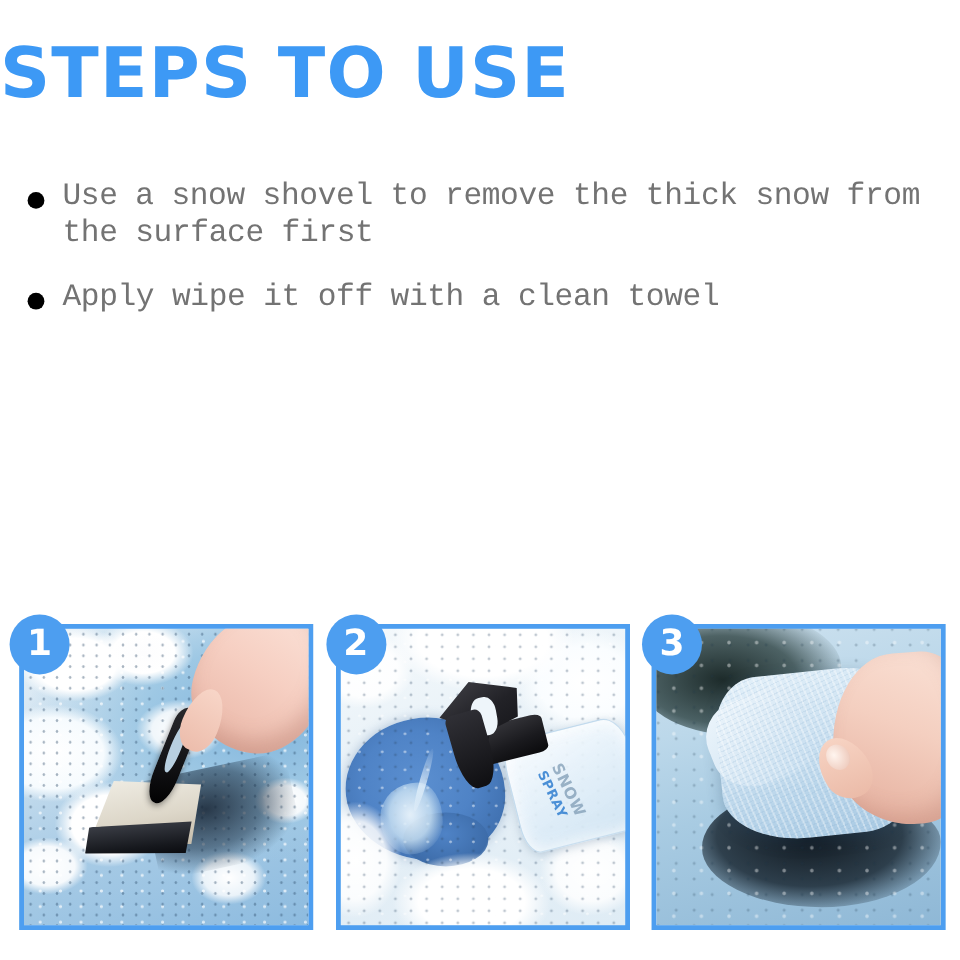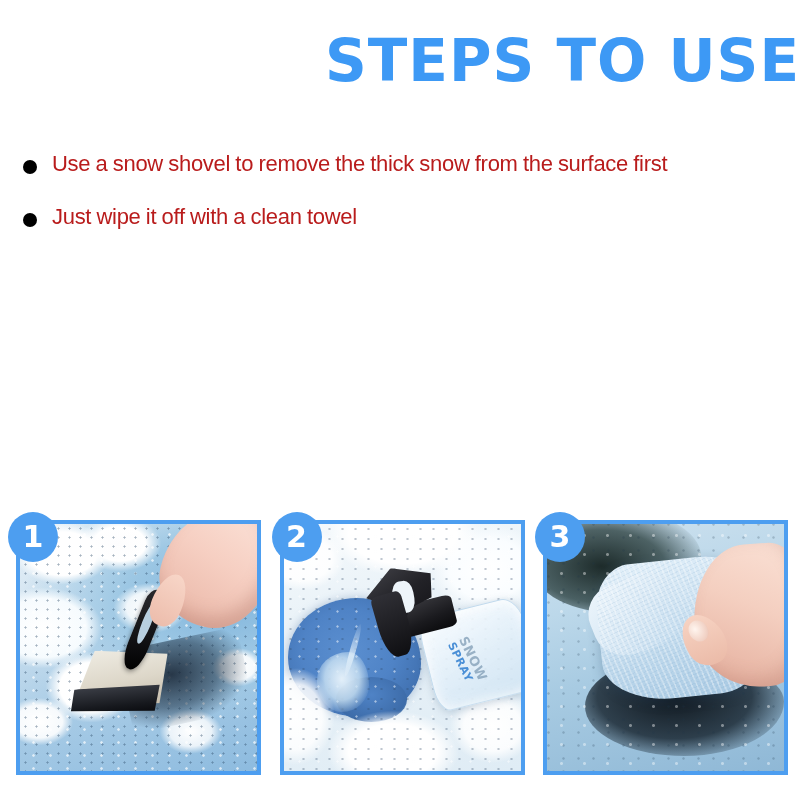--- a/index.html
+++ b/index.html
@@ -21,21 +21,21 @@
     height: 800px;
     background: #ffffff;
   }
 
   
   .title {
     position: absolute;
     top: 30px;
     left: 0;
     width: 800px;
-    text-align: right;
+    text-align: left;
     font-family: "DejaVu Sans", "Liberation Sans", sans-serif;
     font-weight: 700;
     font-size: 58px;
     line-height: 62px;
     letter-spacing: 1px;
     color: #3d99f5;
     white-space: nowrap;
   }
 
   
@@ -55,24 +55,24 @@
   .bullet {
     position: absolute;
     left: 3px;
     top: 12px;
     width: 14px;
     height: 14px;
     border-radius: 50%;
     background: #000000;
   }
   .step-text {
-    font-family: Liberation Sans, sans-serif;
-    font-size: 22px;
+    font-family: Liberation Mono, monospace;
+    font-size: 26px;
     line-height: 31px;
-    color: #b91c1c;
+    color: #737373;
     letter-spacing: -0.3px;
     word-spacing: -0.5px;
   }
 
   
   .panels {
     position: absolute;
     top: 520px;
     left: 16px;
     width: 772px;
@@ -406,21 +406,21 @@
   <div class="steps">
 
     <div class="step-item">
       <span class="bullet"></span>
       <span class="step-text">Use a snow shovel to remove the thick snow from the surface first</span>
     </div>
 
 
     <div class="step-item">
       <span class="bullet"></span>
-      <span class="step-text">Just wipe it off with a clean towel</span>
+      <span class="step-text">Apply wipe it off with a clean towel</span>
     </div>
 
   </div>
 
   <div class="panels">
 
     <div class="panel">
       <div class="panel-frame">
         <div class="photo">
           <div class="p1-bg"></div>

